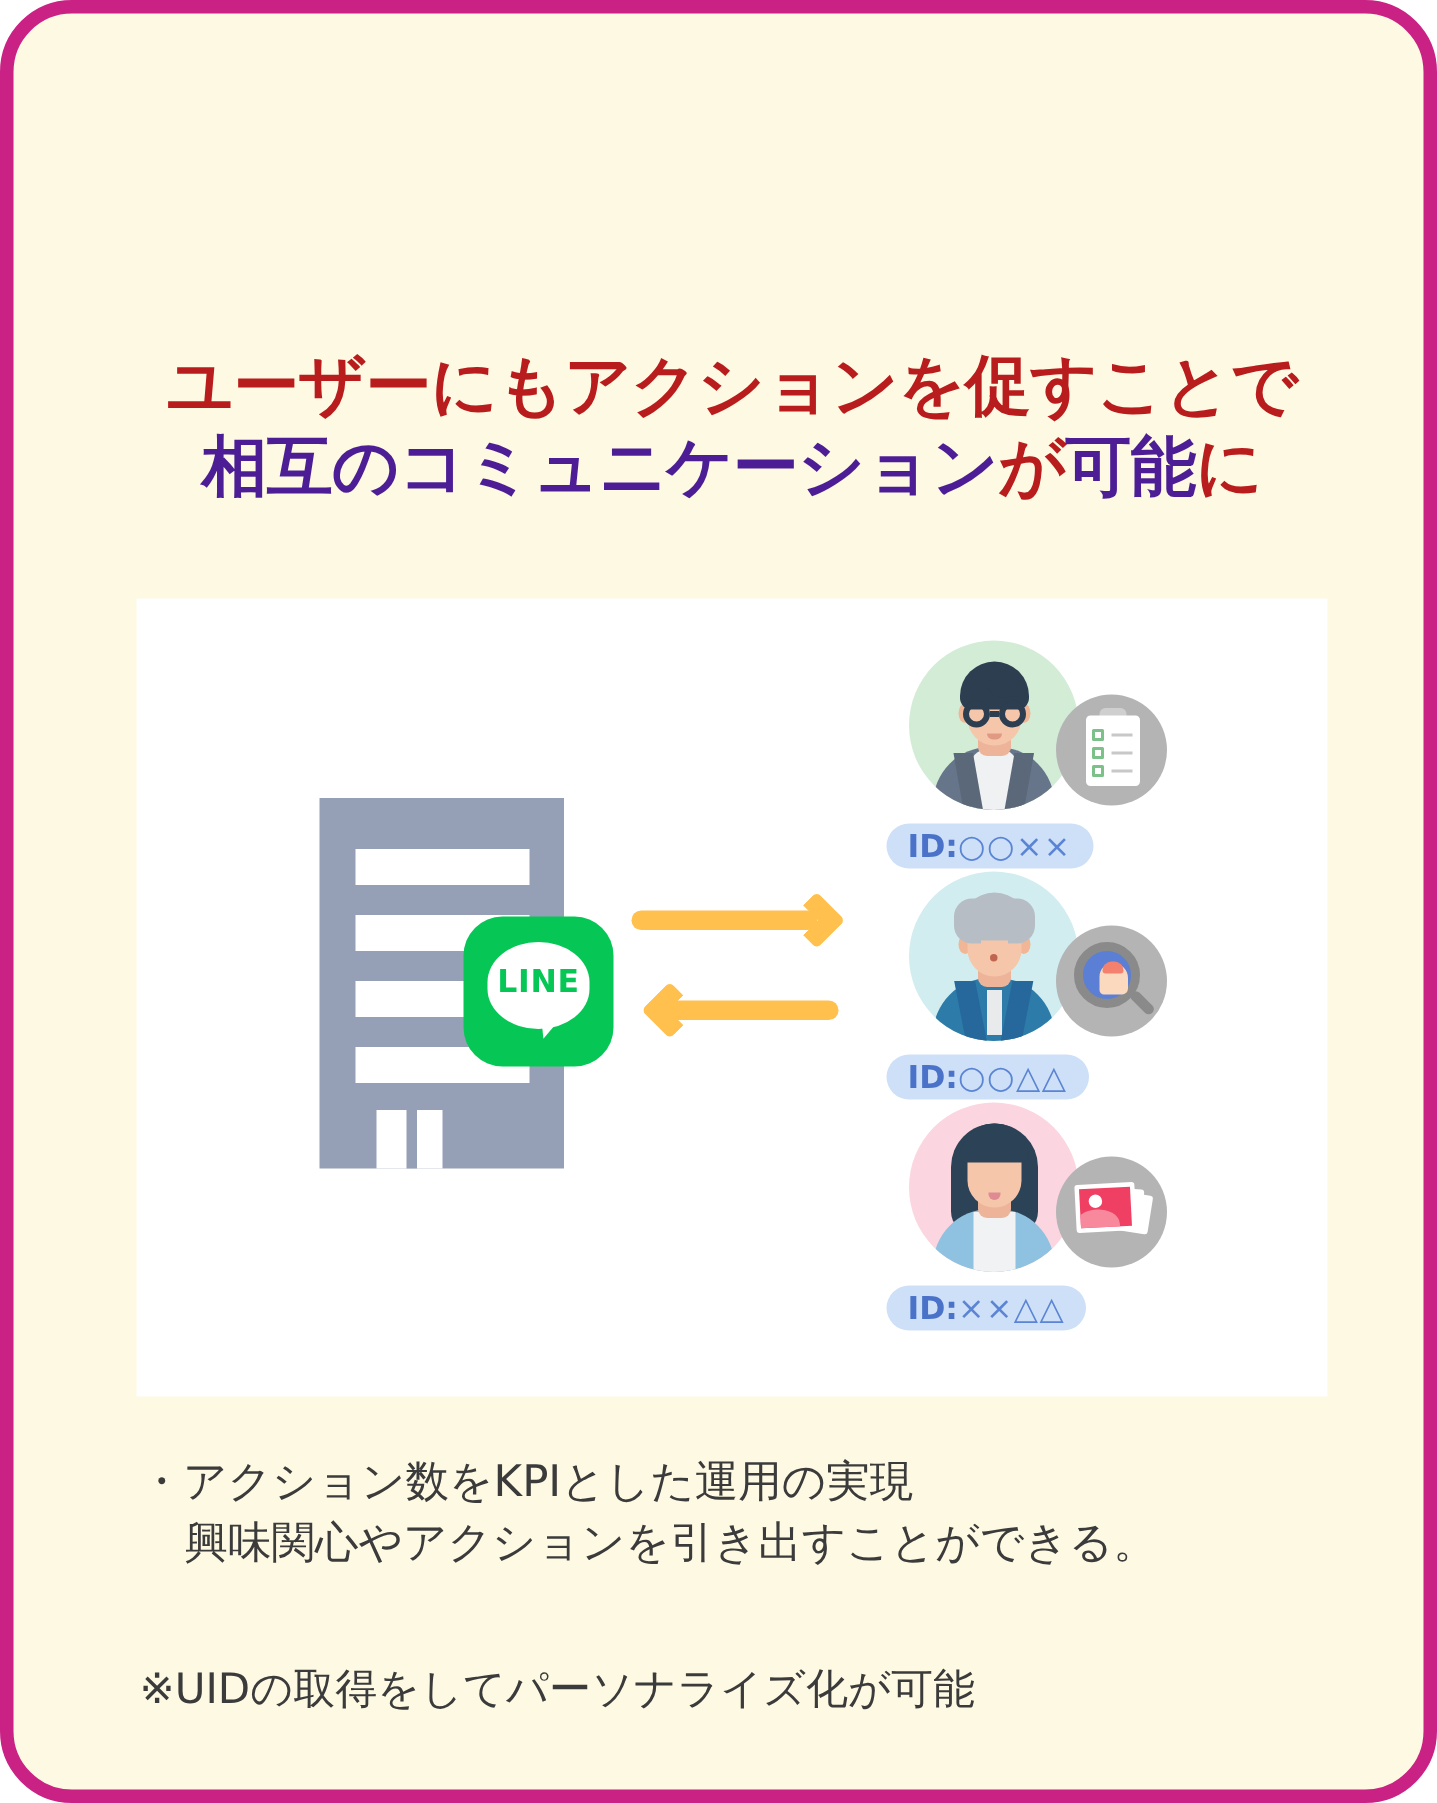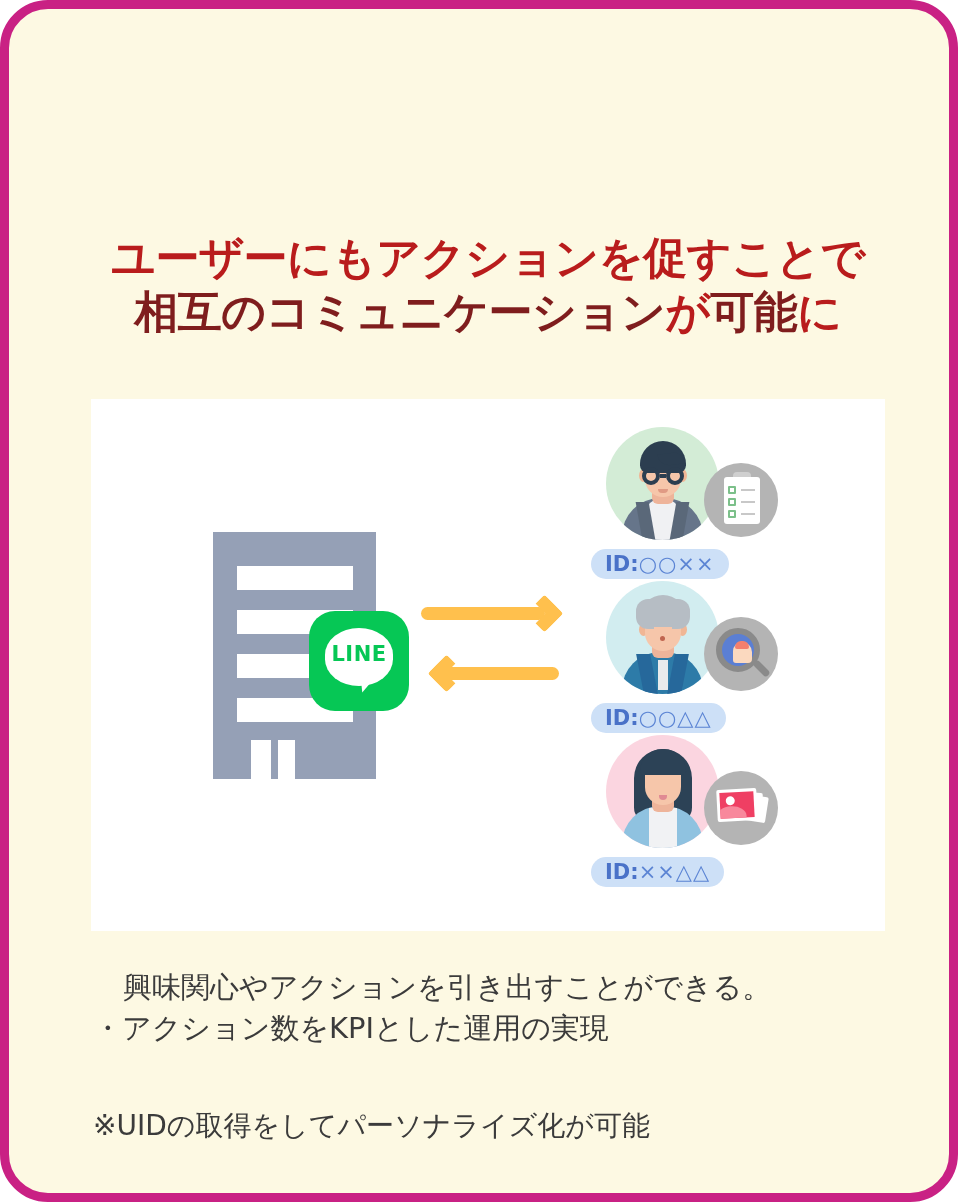--- a/index.html
+++ b/index.html
@@ -36,21 +36,21 @@
   .heading {
     position:absolute; left:0; top:222px;
     width:958px;
     text-align:center;
     line-height:1.22;
     font-size:44px;
     font-weight:bold;
     letter-spacing:-0.5px;
   }
   .hl-dark { color:#b91c1c; }
-  .hl-pink { color:#7f1d1d; }
+  .hl-pink { color:#4c1d95; }
 
   
   .panel {
     position:absolute; left:82px; top:390px;
     width:794px; height:532px;
     background:#ffffff;
   }
 
   
   .building { position:absolute; left:122px; top:133px; width:163px; height:247px; }
@@ -337,19 +337,19 @@
       </div>
       <div class="id-pill">
         <span class="id-prefix">ID:</span>
         <span class="id-code">××△△</span>
       </div>
     </div>
 
   </div>
 
   <div class="bullets">
+    <div class="bullet-line">・アクション数をKPIとした運用の実現</div>
     <div class="bullet-line bullet-indent">興味関心やアクションを引き出すことができる。</div>
-    <div class="bullet-line">・アクション数をKPIとした運用の実現</div>
   </div>
 
   <div class="note">※UIDの取得をしてパーソナライズ化が可能</div>
 
 </div>
 
 </body></html>

